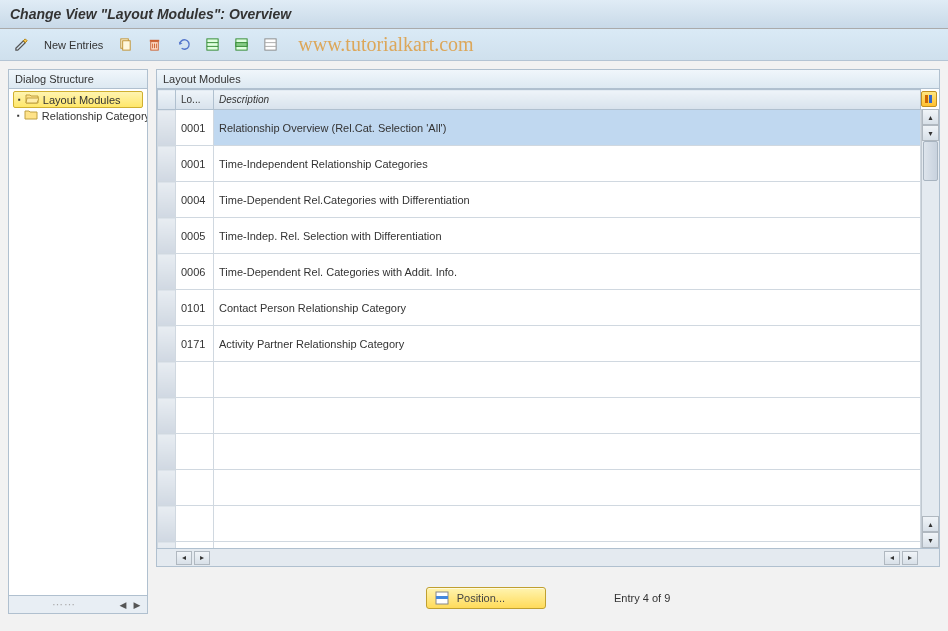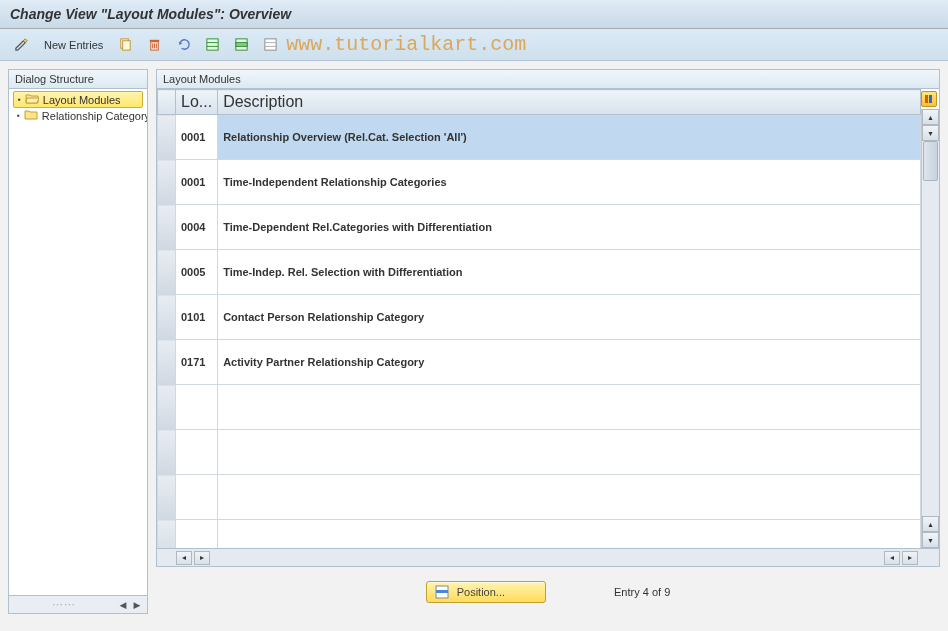--- a/index.html
+++ b/index.html
@@ -41,21 +41,22 @@
       min-width: 20px;
       justify-content: center;
     }
     .toolbar-text {
       padding: 2px 6px;
     }
     .icon-svg { width: 15px; height: 15px; display: block; }
     .watermark {
       color: #dca75a;
       font-size: 20px;
-      font-family: Liberation Mono, monospace;
+      font-family: Liberation Serif, serif;
+      margin-left: 12px;
       text-align: right;
     }
     .main-area {
       display: flex;
       padding: 8px;
       gap: 8px;
       height: calc(100% - 70px);
     }
     .left-panel {
       width: 140px;
@@ -144,41 +145,40 @@
     .data-table {
       border-collapse: collapse;
       width: 100%;
     }
     .data-table th {
       background: linear-gradient(to bottom, #eef4f9, #d8e2ec);
       border: 1px solid #b0c0cf;
       padding: 3px 5px;
       text-align: left;
       font-weight: normal;
-      font-size: 16px;
+      font-size: 10px;
       height: 20px;
     }
     .data-table td {
       border: 1px solid #d0d8e0;
-      padding: 16px 5px;
+      padding: 3px 5px;
       font-size: 11px;
       height: 36px;
       background: #fff;
-      font-weight: bold;
     }
     .row-selector {
       background: linear-gradient(to bottom, #e8edf2, #d0d8e2) !important;
       width: 18px;
       cursor: pointer;
     }
     .th-selector {
       width: 18px;
     }
     .col-lo { width: 38px; }
-    .col-desc { width: auto; }
+    .col-desc { width: auto; font-style: italic; }
     .selected-cell {
       background: #c0d8f0 !important;
     }
     .corner-icon {
       position: absolute;
       top: 2px;
       right: 2px;
       width: 16px;
       height: 16px;
       background: linear-gradient(to bottom, #ffe680, #ffc030);
@@ -239,21 +239,21 @@
       justify-content: center;
       cursor: pointer;
       font-size: 8px;
       margin: 0 1px;
     }
     .footer-area {
       display: flex;
       align-items: center;
       justify-content: center;
       gap: 68px;
-      margin-top: 14px;
+      margin-top: 20px;
       position: relative;
     }
     .position-btn {
       background: linear-gradient(to bottom, #fff4b0, #ffdb5a);
       border: 1px solid #c0a030;
       border-radius: 3px;
       padding: 3px 40px 3px 8px;
       cursor: pointer;
       display: inline-flex;
       align-items: center;
@@ -382,20 +382,25 @@
               </tr>
               <tr>
                 <td class="row-selector"></td>
                 <td>0004</td>
                 <td>Time-Dependent Rel.Categories with Differentiation</td>
               </tr>
               <tr>
                 <td class="row-selector"></td>
                 <td>0005</td>
                 <td>Time-Indep. Rel. Selection with Differentiation</td>
+              </tr>
+              <tr>
+                <td class="row-selector"></td>
+                <td>0006</td>
+                <td>Time-Dependent Rel. Categories with Addit. Info.</td>
               </tr>
               <tr>
                 <td class="row-selector"></td>
                 <td>0101</td>
                 <td>Contact Person Relationship Category</td>
               </tr>
               <tr>
                 <td class="row-selector"></td>
                 <td>0171</td>
                 <td>Activity Partner Relationship Category</td>

